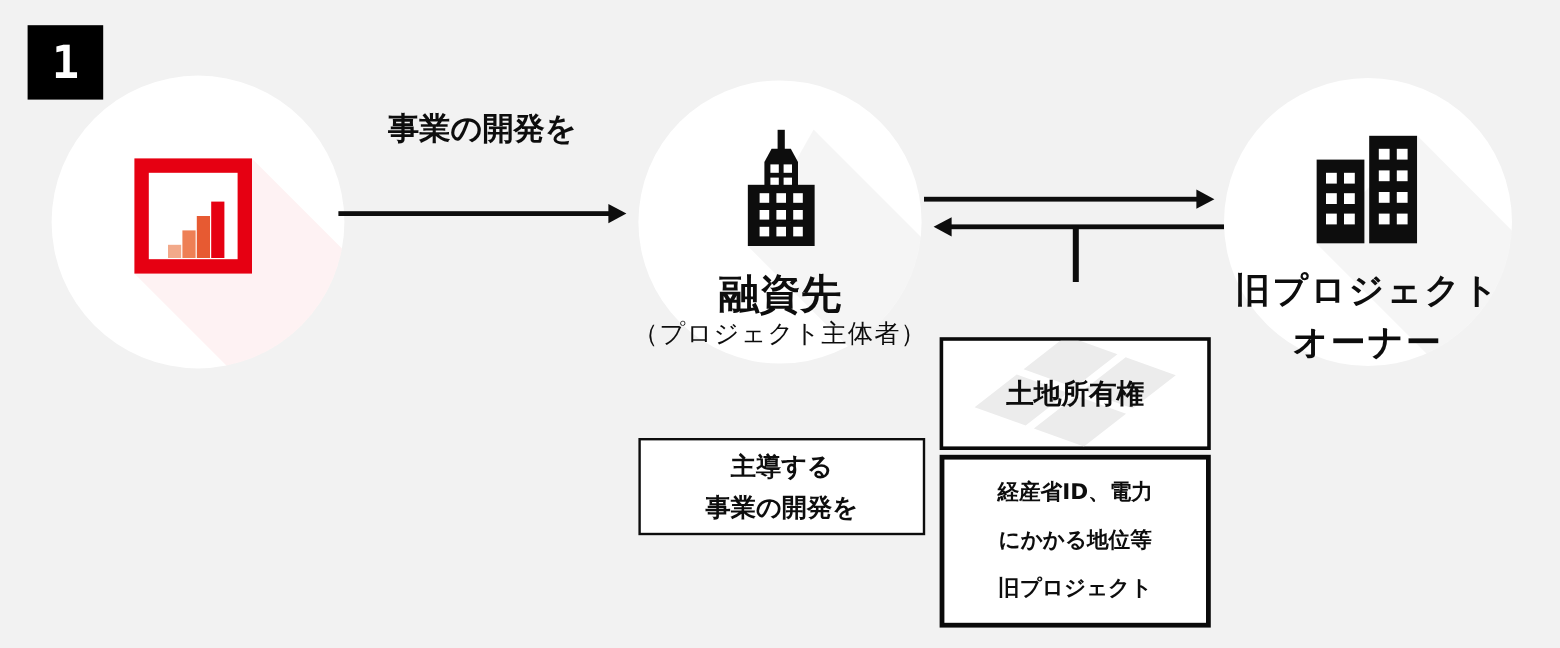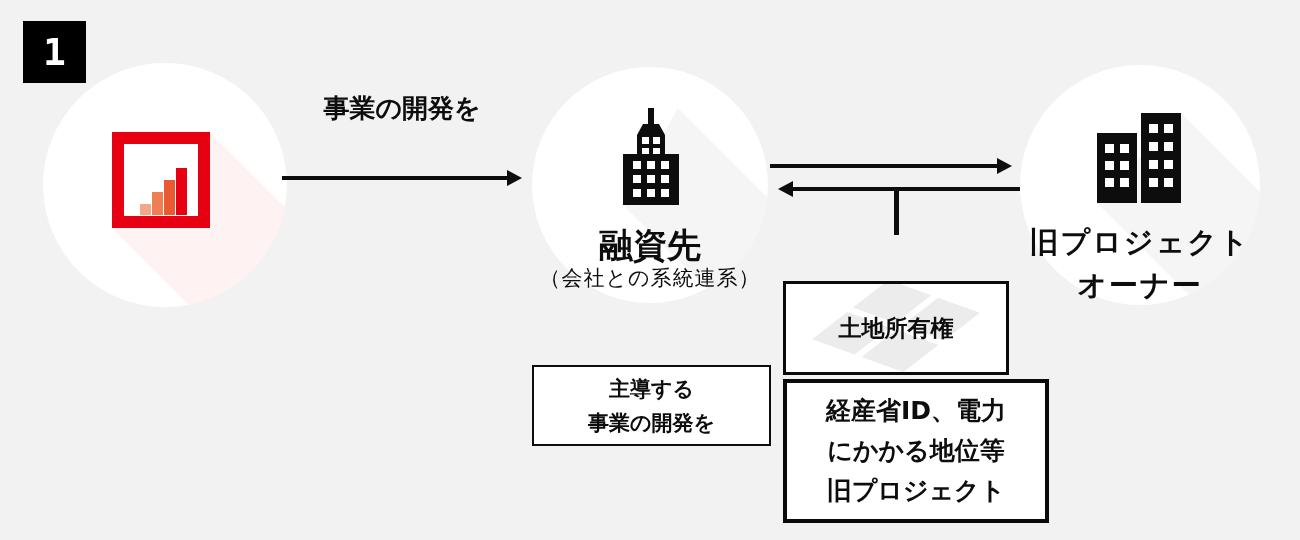--- a/index.html
+++ b/index.html
@@ -54,21 +54,21 @@
   .lbl-payment { left:797px; top:119px; width:200px; font-size:26px; }
   .lbl-borrower-title { left:532px; top:223px; width:236px; font-size:34px; }
   .lbl-borrower-sub   { left:515px; top:264px; width:270px; font-size:21px; font-weight:normal; letter-spacing:1px; }
   .lbl-owner-1 { left:1015px; top:223px; width:250px; font-size:29px; letter-spacing:2px; }
   .lbl-owner-2 { left:1015px; top:266px; width:250px; font-size:29px; letter-spacing:2px; }
 
   
   .box { position:absolute; background:#fff; display:flex; flex-direction:column; align-items:center; justify-content:center; text-align:center; font-weight:bold; overflow:hidden;margin-top:46px; }
   .box-role   { left:532px; top:319px; width:239px; height:81px;  border:2px solid #0d0d0d; font-size:21px; line-height:34px; }
   .box-land   { left:783px; top:235px; width:226px; height:94px;  border:3px solid #0a0a0a; font-size:23px; }
-  .box-status { left:783px; top:333px; width:266px; height:144px; border:4px solid #0a0a0a; font-size:25px; line-height:40px; }
+  .box-status { left:783px; top:333px; width:226px; height:144px; border:4px solid #0a0a0a; font-size:18px; line-height:40px; }
   .box-land .land-text { position:relative; z-index:2; }
 
   
   .land-plot {
     position:absolute; left:50px; top:-18px; width:120px; height:120px;
     display:grid; grid-template-columns:1fr 1fr; grid-template-rows:1fr 1fr; gap:9px;
     transform:rotate(-9deg) scaleY(.55) rotate(45deg); z-index:1;
   }
   .land-plot div { background:#ececec; }
 </style>
@@ -116,21 +116,21 @@
       <rect x="38" y="53" width="8" height="8" fill="#fff"></rect>
       <rect x="10" y="67" width="8" height="8" fill="#fff"></rect>
       <rect x="24" y="67" width="8" height="8" fill="#fff"></rect>
       <rect x="38" y="67" width="8" height="8" fill="#fff"></rect>
       <rect x="10" y="81" width="8" height="8" fill="#fff"></rect>
       <rect x="24" y="81" width="8" height="8" fill="#fff"></rect>
       <rect x="38" y="81" width="8" height="8" fill="#fff"></rect>
     </svg>
   </div>
   <div class="lbl lbl-borrower-title">融資先</div>
-  <div class="lbl lbl-borrower-sub">（会社との系統連系）</div>
+  <div class="lbl lbl-borrower-sub">（プロジェクト主体者）</div>
 
   <div class="box box-role">
     <div>主導する</div>
     <div>事業の開発を</div>
   </div>
 
   <div class="hline" style="left:770px; top:164px; width:228px;"></div>
   <div class="head head-right" style="left:997px; top:158px;"></div>
 
   <div class="hline" style="left:791px; top:187px; width:229px;"></div>

